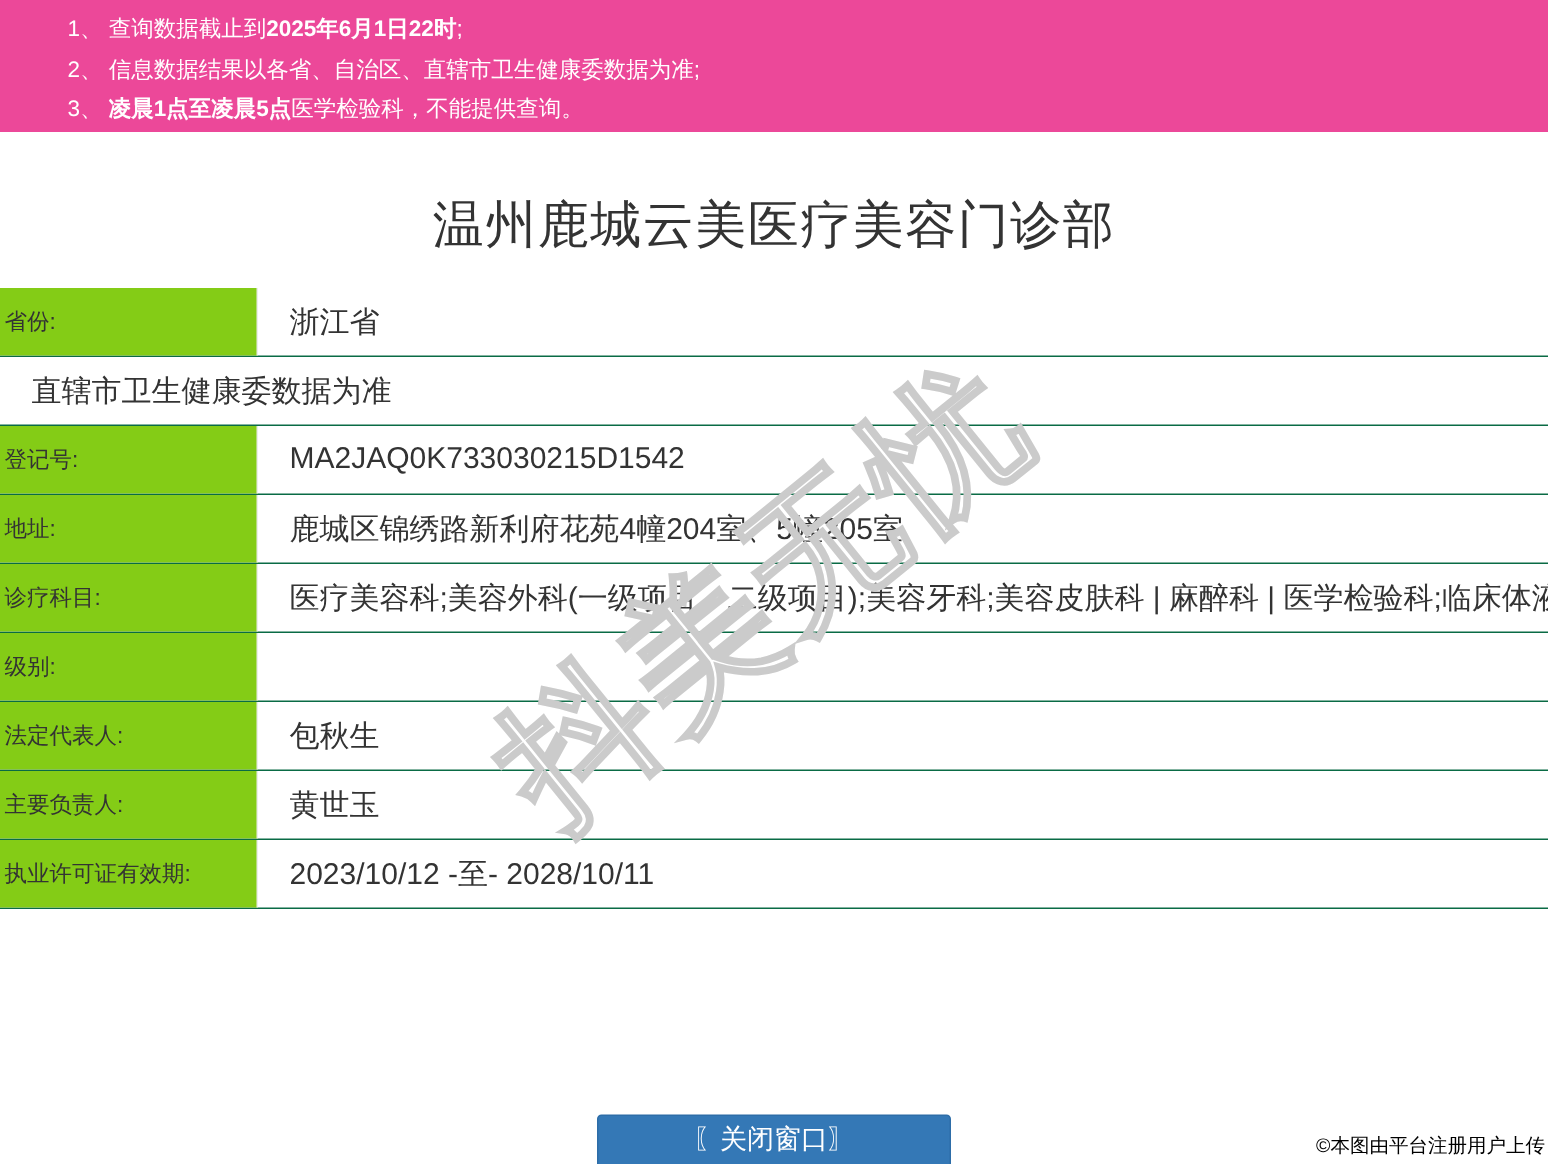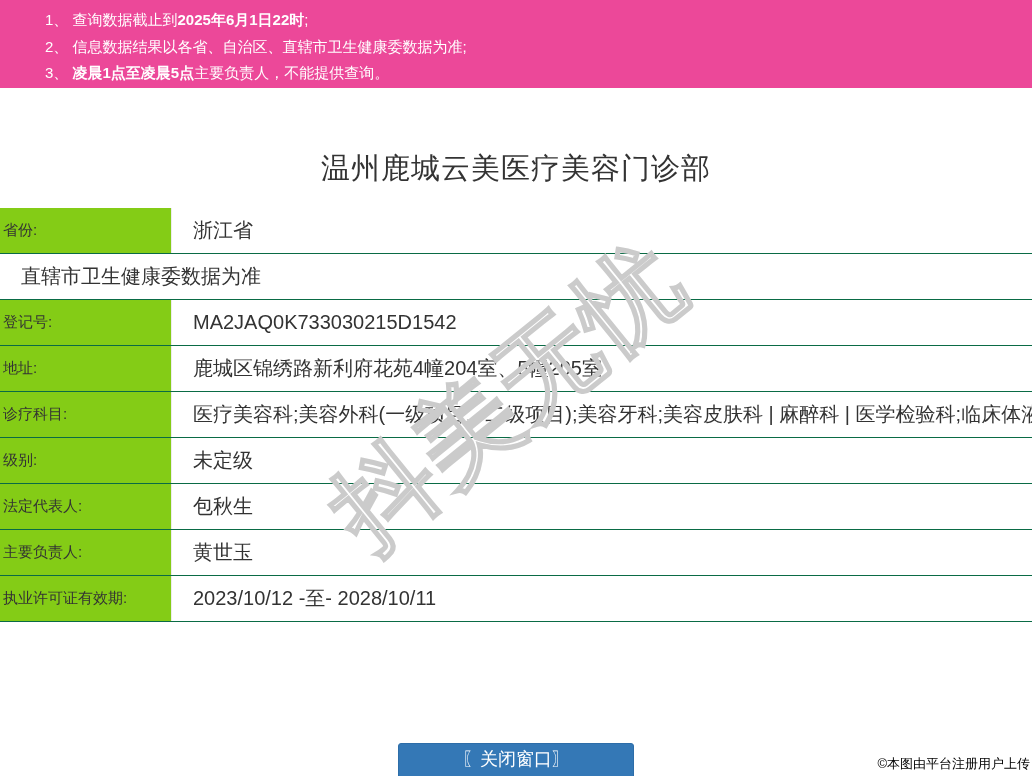--- a/index.html
+++ b/index.html
@@ -17,23 +17,23 @@
     height: 88px;
     background: #ec4899;
     color: #fff;
     padding: 7px 0 0 45px;
     font-size: 15px;
   }
   .notice-line { line-height: 26.5px; white-space: nowrap; }
   .notice-line b { font-weight: bold; }
   
   .page-title {
-    margin-top: 61px;
+    margin-top: 39px;
     text-align: center;
-    font-size: 29px;
+    font-size: 34px;
     font-weight: 400;
     color: #333;
     letter-spacing: 1px;
   }
   
   .info-table { margin-top: 19px; width: 100%; }
   .info-row {
     display: flex;
     align-items: stretch;
     height: 46px;
@@ -112,21 +112,21 @@
     z-index: 11;
     white-space: nowrap;
   }
 </style>
 </head>
 <body>
 
 <div class="notice-banner">
   <div class="notice-line"><span>1、 查询数据截止到</span><b>2025年6月1日22时</b><span>;</span></div>
   <div class="notice-line"><span>2、 信息数据结果以各省、自治区、直辖市卫生健康委数据为准;</span><b></b><span></span></div>
-  <div class="notice-line"><span>3、 </span><b>凌晨1点至凌晨5点</b><span>主要负责人，不能提供查询。</span></div>
+  <div class="notice-line"><span>3、 </span><b>凌晨1点至凌晨5点</b><span>医学检验科，不能提供查询。</span></div>
 </div>
 
 <h1 class="page-title">温州鹿城云美医疗美容门诊部</h1>
 
 <div class="info-table">
   <div class="info-row">
     <div class="info-row-label">省份:</div>
     <div class="info-row-value">浙江省</div>
   </div>
   <div class="info-row">
@@ -139,21 +139,20 @@
   <div class="info-row">
     <div class="info-row-label">地址:</div>
     <div class="info-row-value">鹿城区锦绣路新利府花苑4幢204室、5幢205室</div>
   </div>
   <div class="info-row">
     <div class="info-row-label">诊疗科目:</div>
     <div class="info-row-value">医疗美容科;美容外科(一级项目、二级项目);美容牙科;美容皮肤科 | 麻醉科 | 医学检验科;临床体液、血液专业******</div>
   </div>
   <div class="info-row">
     <div class="info-row-label">级别:</div>
-    <div class="info-row-value">未定级</div>
   </div>
   <div class="info-row">
     <div class="info-row-label">法定代表人:</div>
     <div class="info-row-value">包秋生</div>
   </div>
   <div class="info-row">
     <div class="info-row-label">主要负责人:</div>
     <div class="info-row-value">黄世玉</div>
   </div>
   <div class="info-row">

